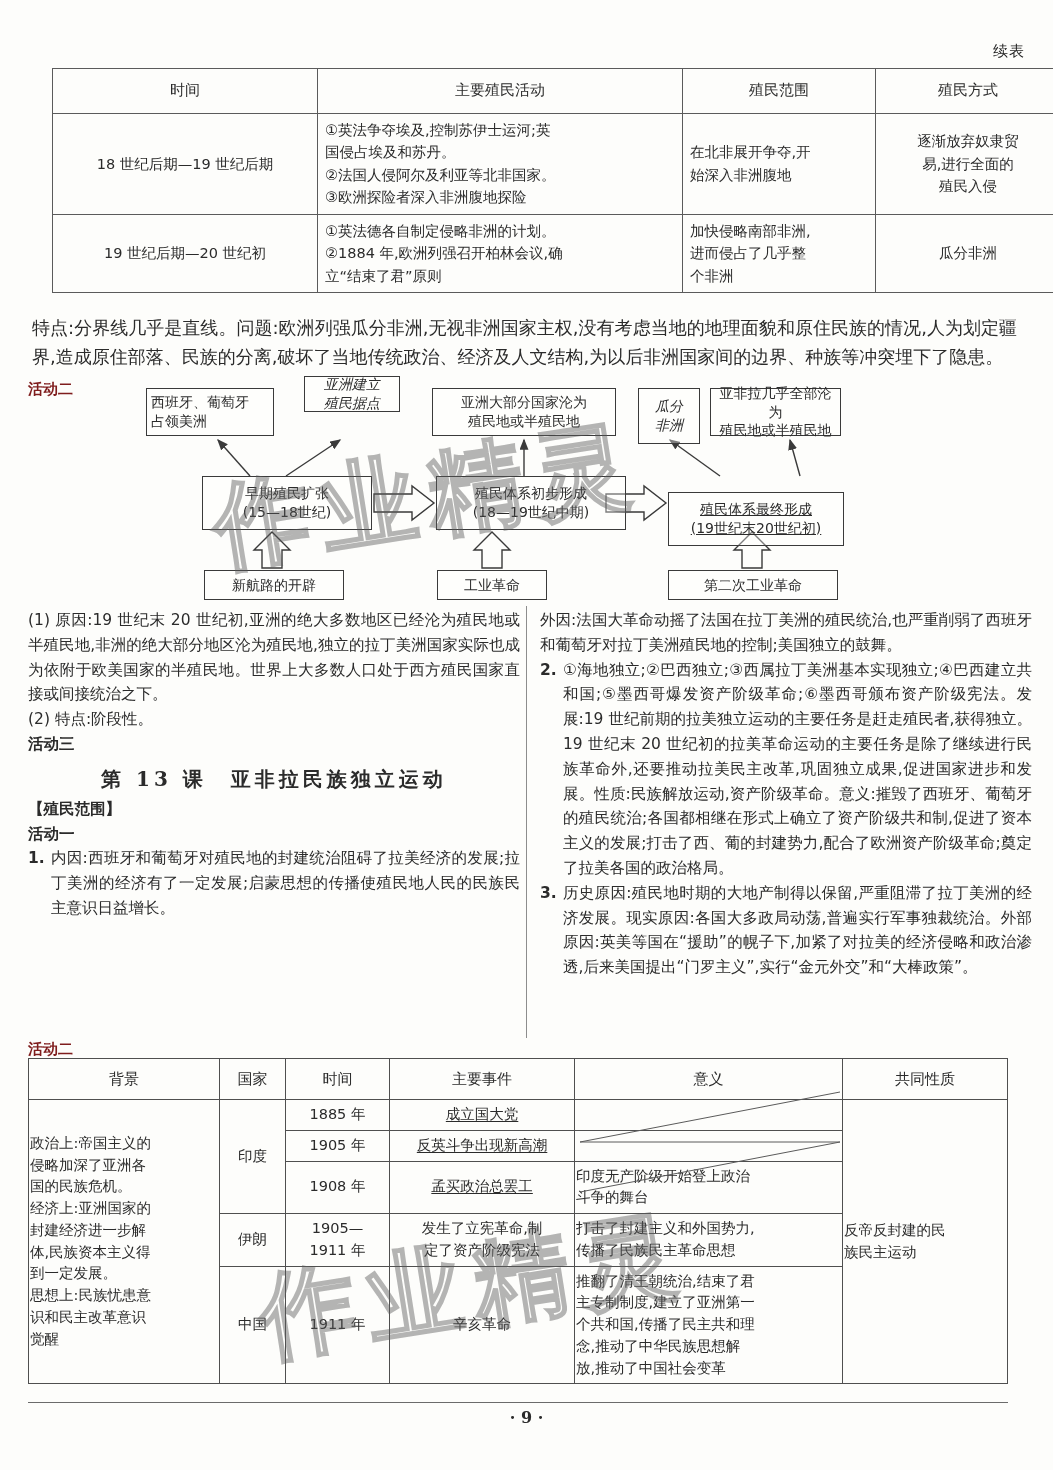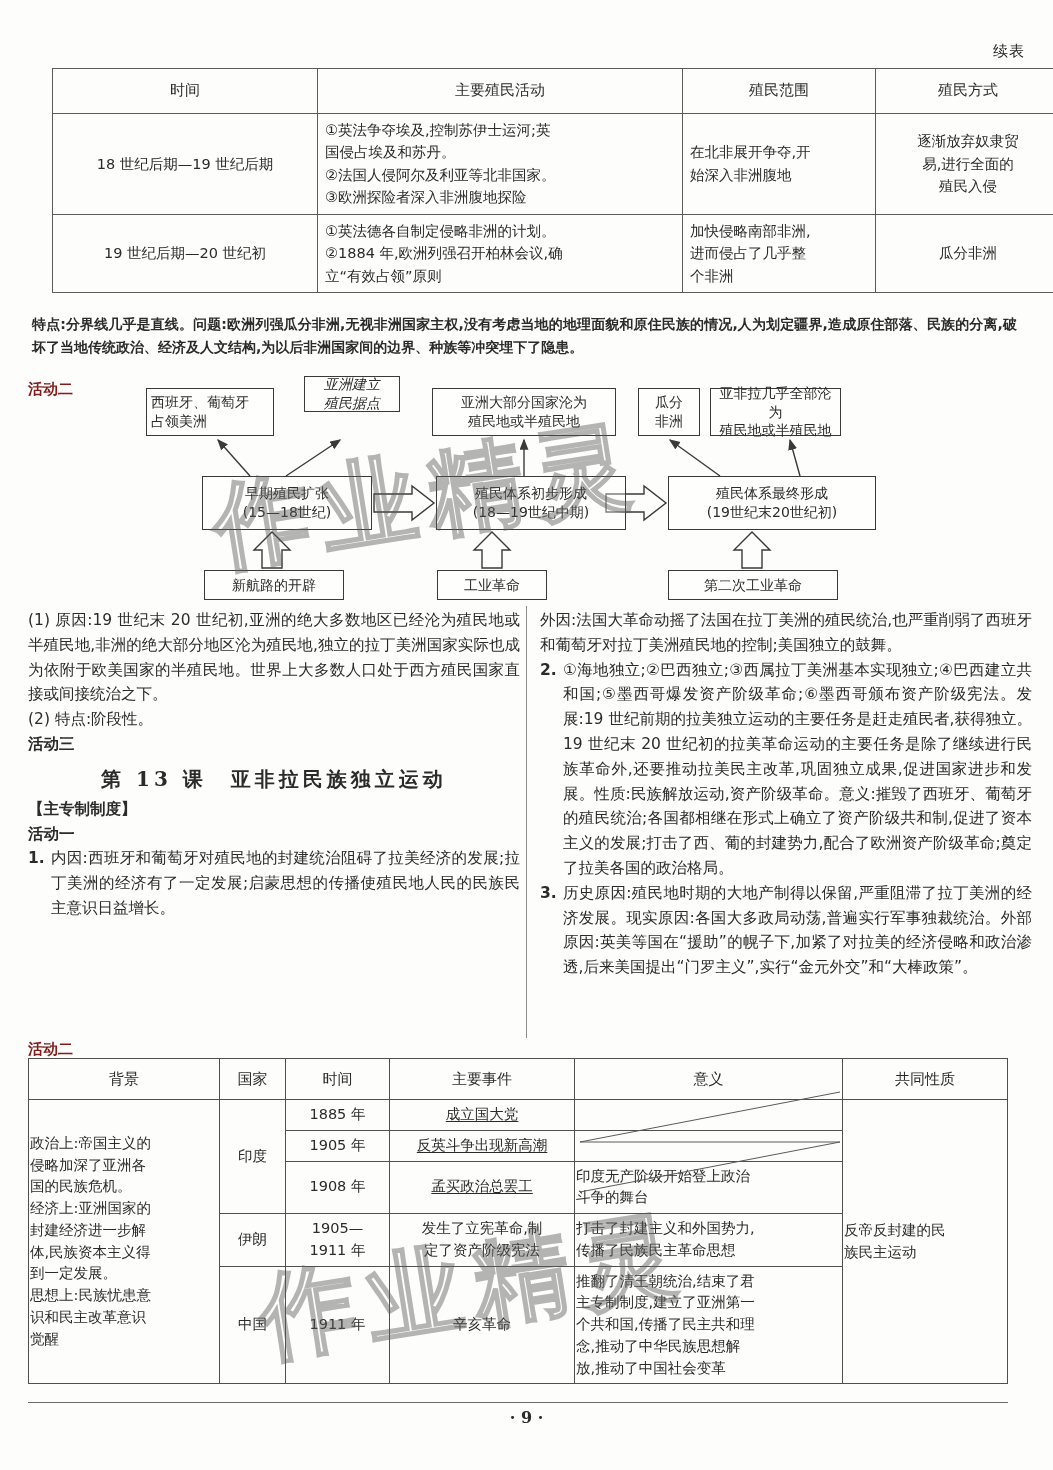--- a/index.html
+++ b/index.html
@@ -56,24 +56,23 @@
   .tt-c3 { width: 178px; }
   .tt-c4 { width: 170px; text-align: center; }
   .cell-lines div { white-space: nowrap; }
 
   
   #feature-para {
     position: absolute;
     left: 32px;
     top: 313px;
     width: 985px;
-    font-size: 14px;
+    font-size: 18px;
     line-height: 1.62;
     text-align: justify;
-    font-weight: bold;
   }
 
   
   .act-label {
     position: absolute;
     font-size: 15px;
     font-weight: bold;
     color: #7f1d1d;
   }
   #act2-label { left: 28px; top: 380px; }
@@ -97,26 +96,26 @@
     align-items: center;
     justify-content: center;
     padding: 2px 4px;
     box-sizing: border-box;
     white-space: pre-line;
   }
   .dbox.stage { font-size: 14px; }
   #db-top1 { left: 146px; top: 12px;  width: 128px; height: 48px; text-align:left; justify-content:flex-start;}
   #db-top2 { left: 304px; top: 0;  width: 96px;  height: 36px; font-style: italic; }
   #db-top3 { left: 432px; top: 12px;  width: 184px; height: 48px; }
-  #db-top4 { left: 638px; top: 12px;  width: 62px;  height: 48px; }
+  #db-top4 { left: 638px; top: 12px;  width: 62px;  height: 56px; font-style: italic; }
   #db-top5 { left: 710px; top: 12px;  width: 131px; height: 48px; }
 
   #db-stage1 { left: 202px; top: 100px; width: 170px; height: 54px; }
   #db-stage2 { left: 436px; top: 100px; width: 190px; height: 54px; }
-  #db-stage3 { left: 668px; top: 100px; width: 208px; height: 54px; }
+  #db-stage3 { left: 668px; top: 116px; width: 176px; height: 54px; text-decoration: underline; }
 
   #db-bot1 { left: 204px; top: 194px; width: 140px; height: 30px; }
   #db-bot2 { left: 437px; top: 194px; width: 110px; height: 30px; }
   #db-bot3 { left: 668px; top: 194px; width: 170px; height: 30px; }
 
   #diagram-svg { position: absolute; left: 0; top: 0; }
 
   
   #col-left {
     position: absolute;
@@ -259,21 +258,21 @@
           <div>逐渐放弃奴隶贸</div>
           <div>易,进行全面的</div>
           <div>殖民入侵</div>
         </td>
       </tr>
       <tr>
         <td class="tt-c1">19 世纪后期—20 世纪初</td>
         <td class="tt-c2 cell-lines">
           <div>①英法德各自制定侵略非洲的计划。</div>
           <div>②1884 年,欧洲列强召开柏林会议,确</div>
-          <div>立“有效占领”原则</div>
+          <div>立“结束了君”原则</div>
         </td>
         <td class="tt-c3 cell-lines">
           <div>加快侵略南部非洲,</div>
           <div>进而侵占了几乎整</div>
           <div>个非洲</div>
         </td>
         <td class="tt-c4">瓜分非洲</td>
       </tr>
     </tbody>
   </table>
@@ -329,21 +328,21 @@
     <div class="dbox" id="db-bot3">第二次工业革命</div>
   </div>
 
   <div id="col-divider"></div>
 
   <div id="col-left">
     <div class="para">(1) 原因:19 世纪末 20 世纪初,亚洲的绝大多数地区已经沦为殖民地或半殖民地,非洲的绝大部分地区沦为殖民地,独立的拉丁美洲国家实际也成为依附于欧美国家的半殖民地。世界上大多数人口处于西方殖民国家直接或间接统治之下。</div>
     <div class="para">(2) 特点:阶段性。</div>
     <div class="sub-label">活动三</div>
     <div id="lesson-title">第 13 课　亚非拉民族独立运动</div>
-    <div class="sub-label">【主专制制度】</div>
+    <div class="sub-label">【殖民范围】</div>
     <div class="sub-label">活动一</div>
     <div class="numbered">
       <span class="num">1.</span>
       <span class="body">内因:西班牙和葡萄牙对殖民地的封建统治阻碍了拉美经济的发展;拉丁美洲的经济有了一定发展;启蒙思想的传播使殖民地人民的民族民主意识日益增长。</span>
     </div>
   </div>
 
   <div id="col-right">
     <div class="para">外因:法国大革命动摇了法国在拉丁美洲的殖民统治,也严重削弱了西班牙和葡萄牙对拉丁美洲殖民地的控制;美国独立的鼓舞。</div>
     <div class="numbered">

